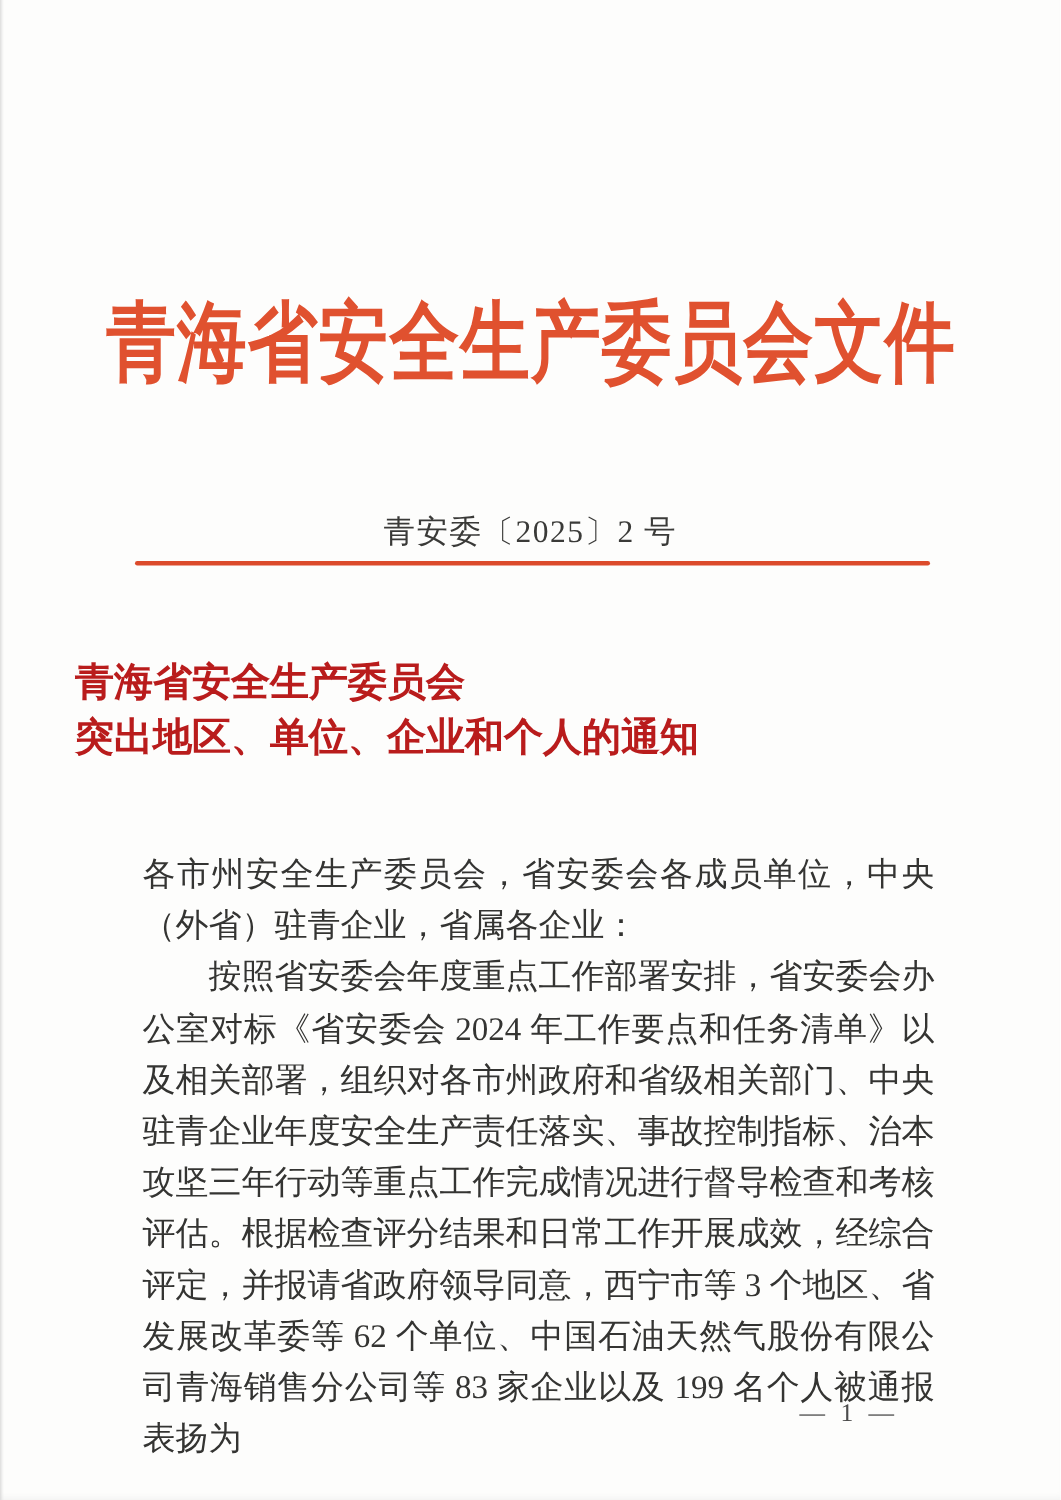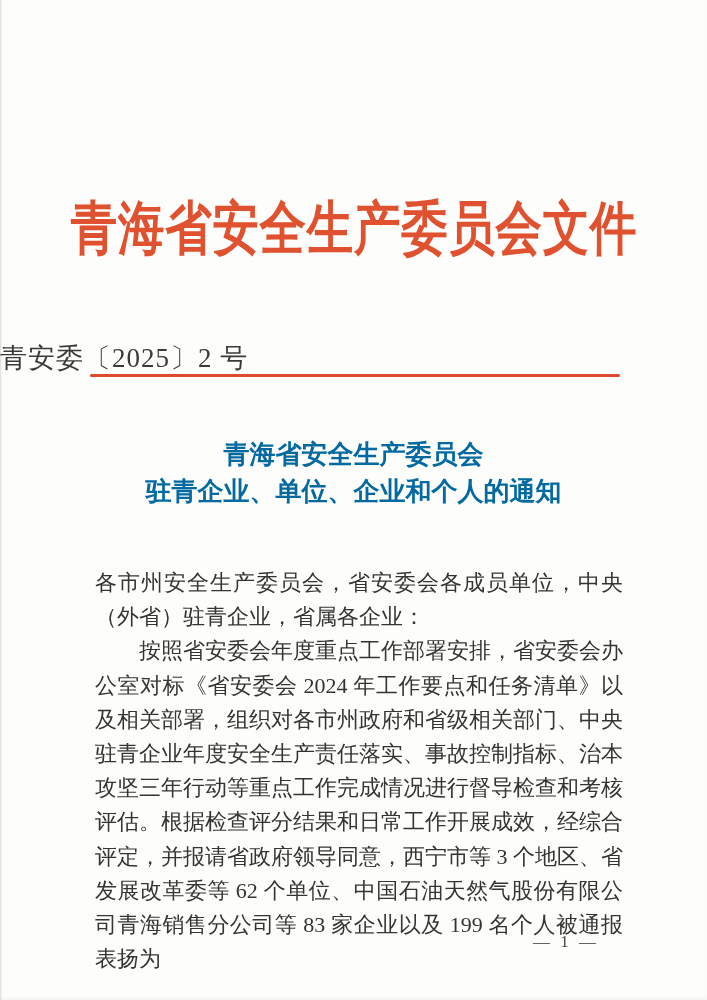--- a/index.html
+++ b/index.html
@@ -32,43 +32,43 @@
     display: inline-block;
     transform: scaleX(0.80);
     transform-origin: center;
     letter-spacing: 1px;
   }
   .doc-number {
     position: absolute;
     top: 340px;
     left: 0;
     width: 100%;
-    font-size: 27px;
+    text-align: center;
+    font-size: 21px;
     letter-spacing: 1px;
     color: #3a3a38;
   }
   .red-rule {
     position: absolute;
     top: 374px;
     left: 90px;
     width: 530px;
     height: 3px;
     background: var(--rule-red, #dc4b2b);
     border-radius: 2px;
   }
   .doc-title {
     position: absolute;
     top: 436px;
     left: 50px;
     right: 50px;
-    text-align: center;
     font-weight: bold;
     font-size: 26px;
     line-height: 37px;
-    color: #0369a1;
+    color: #b91c1c;
   }
   .body-text {
     position: absolute;
     top: 566px;
     left: 95px;
     width: 528px;
     font-size: 22px;
     line-height: 34.2px;
     text-align: justify;
     color: #343432;
@@ -97,21 +97,21 @@
   <div class="red-header">
     <span class="squeeze">青海省安全生产委员会文件</span>
   </div>
 
   <div class="doc-number">青安委〔2025〕2 号</div>
 
   <div class="red-rule"></div>
 
   <div class="doc-title">
     <div>青海省安全生产委员会</div>
-    <div>驻青企业、单位、企业和个人的通知</div>
+    <div>突出地区、单位、企业和个人的通知</div>
   </div>
 
   <div class="body-text">
     <p class="salutation">各市州安全生产委员会，省安委会各成员单位，中央（外省）驻青企业，省属各企业：</p>
     <p class="para-indent">按照省安委会年度重点工作部署安排，省安委会办公室对标《省安委会 2024 年工作要点和任务清单》以及相关部署，组织对各市州政府和省级相关部门、中央驻青企业年度安全生产责任落实、事故控制指标、治本攻坚三年行动等重点工作完成情况进行督导检查和考核评估。根据检查评分结果和日常工作开展成效，经综合评定，并报请省政府领导同意，西宁市等 3 个地区、省发展改革委等 62 个单位、中国石油天然气股份有限公司青海销售分公司等 83 家企业以及 199 名个人被通报表扬为</p>
   </div>
 
   <div class="page-number">— 1 —</div>
 
 </div>

